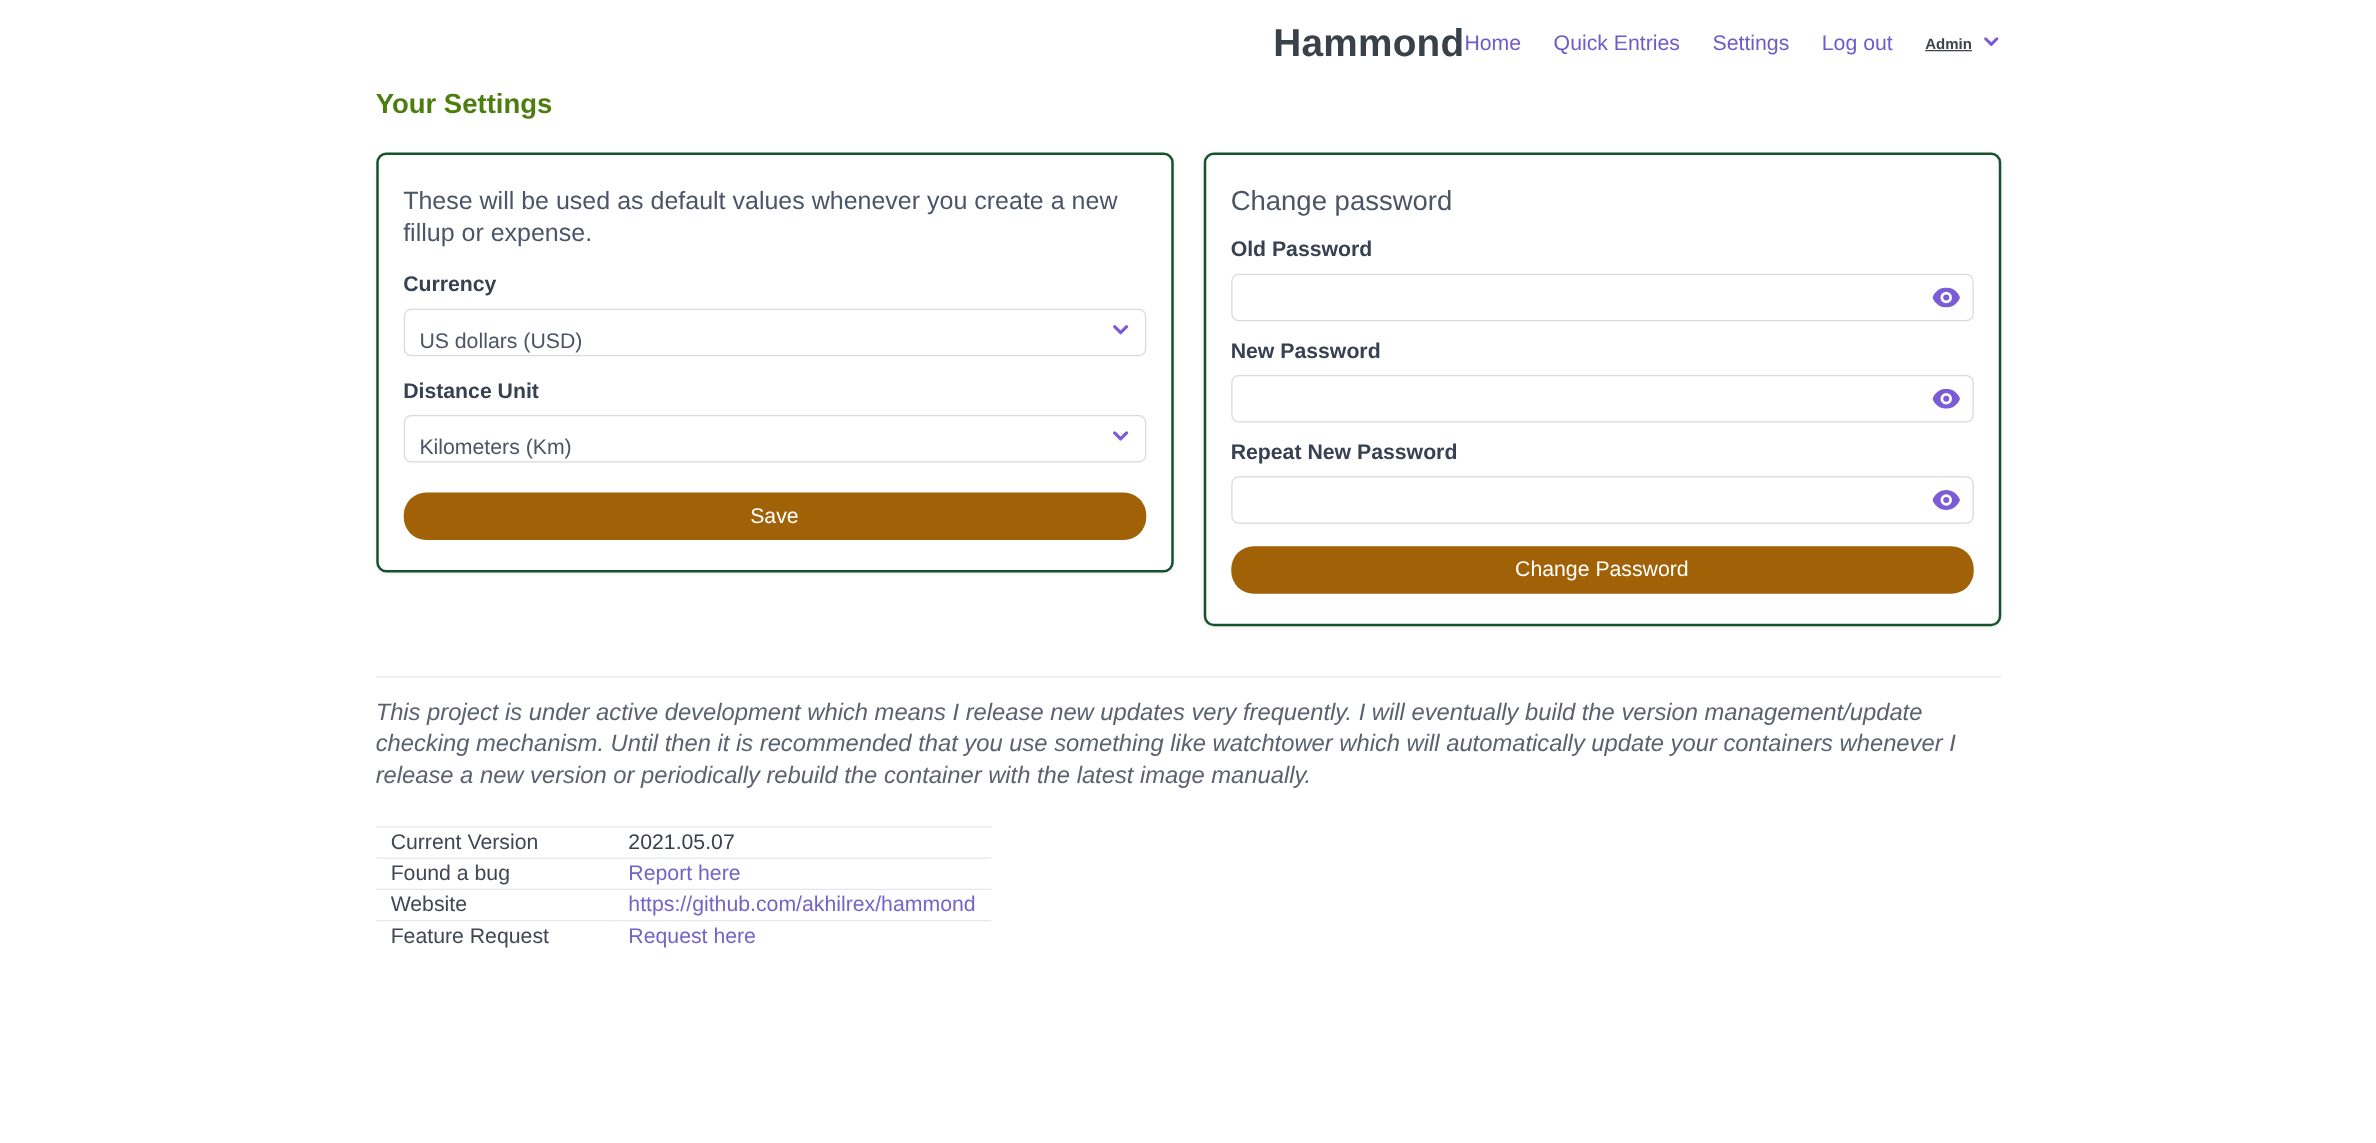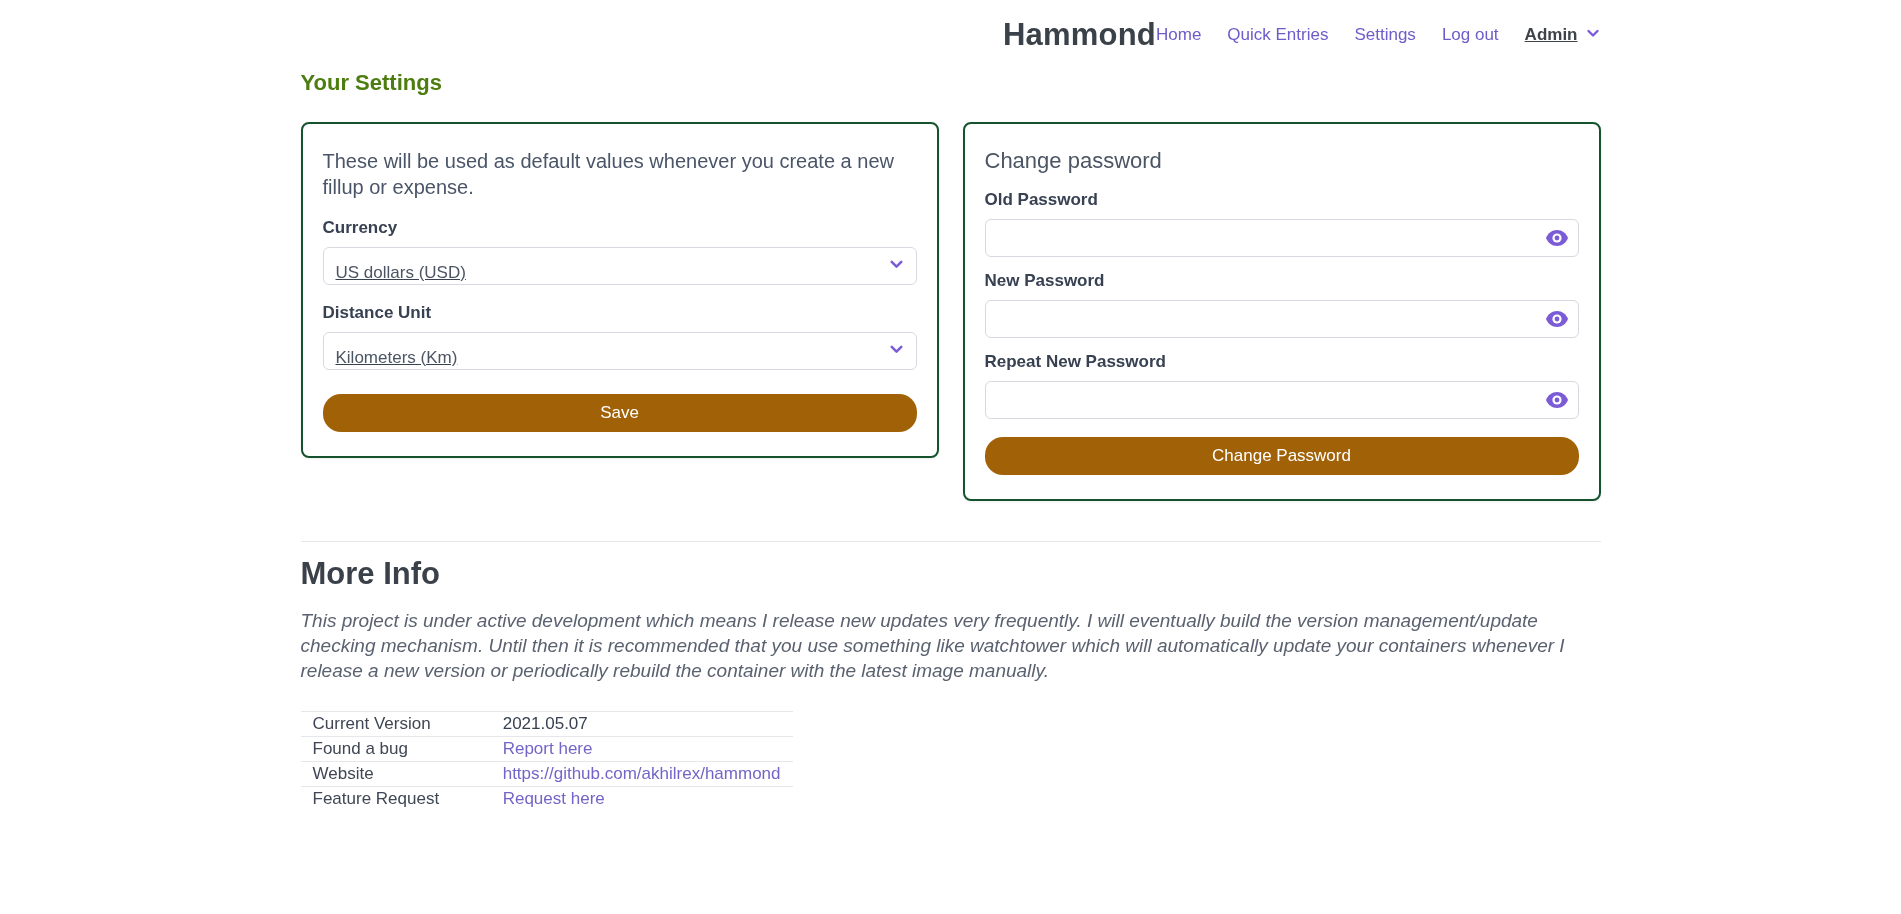--- a/index.html
+++ b/index.html
@@ -16,21 +16,21 @@
   .navbar { height: 70px; display: flex; align-items: center; justify-content: flex-end; }
   .brand {
     font-size: 31px; font-weight: 700; letter-spacing: 0.2px;
     color: #3a4149; cursor: pointer; text-decoration: none;
   }
   .nav-links { display: flex; align-items: center; gap: 26px; }
   .nav-link {
     font-size: 17px; color: #6e5cc8; text-decoration: none; cursor: pointer;
   }
   .user-menu { display: flex; align-items: center; gap: 7px; cursor: pointer; }
-  .user-menu-label { font-size: 17px; font-weight: 600; color: #3d4348; text-decoration: underline; }
+  .user-menu-label { font-size: 12px; font-weight: 600; color: #3d4348; text-decoration: underline; }
   .chev { display: inline-block; }
 
   
   .page-title {
     font-size: 22px; font-weight: 600; color: #4d7c0f;
   }
 
   
   .cards { margin-top: 26px; display: grid; grid-template-columns: 1fr 1fr; gap: 24px; align-items: start; }
   .card {
@@ -39,21 +39,20 @@
     padding: 24px 20px;
   }
   .card-desc { font-size: 20px; line-height: 26px; color: #4a5568; }
   .field-label { font-size: 17px; font-weight: 600; color: #374151; margin-top: 18px; margin-bottom: 9px; }
 
   .select-box {
     position: relative; width: 100%; height: 38px;
     border: 1px solid #d6d9df; border-radius: 6px; background: #fff;
     display: flex; align-items: center; padding: 13px 34px 0 12px;
     cursor: pointer;
-    text-decoration: underline;
   }
   .select-value { font-size: 17px; color: #4b5563; }
   .select-box .chev { position: absolute; right: 11px; top: 50%; transform: translateY(-50%); }
 
   .btn-primary {
     margin-top: 24px; width: 100%; height: 38px;
     background: #a16207; border: none; border-radius: 18px;
     color: #ffffff; font-size: 17px; font-family: inherit;
     cursor: pointer;
   }
@@ -181,21 +180,20 @@
               <circle cx="11" cy="8" r="2.4" fill="#7b5cd6"></circle>
             </svg>
         </button>
       </div>
 
       <button class="btn-primary pw-submit">Change Password</button>
     </div>
   </div>
 
   <hr class="divider">
-  <h2 class="more-title">More Info</h2>
   <p class="more-note">This project is under active development which means I release new updates very frequently. I will eventually build the version management/update checking mechanism. Until then it is recommended that you use something like watchtower which will automatically update your containers whenever I release a new version or periodically rebuild the container with the latest image manually.</p>
 
   <table class="info-table">
     <tbody>
       <tr>
         <td class="lbl">Current Version</td>
         <td class="val">2021.05.07</td>
       </tr>
       <tr>
         <td class="lbl">Found a bug</td>

